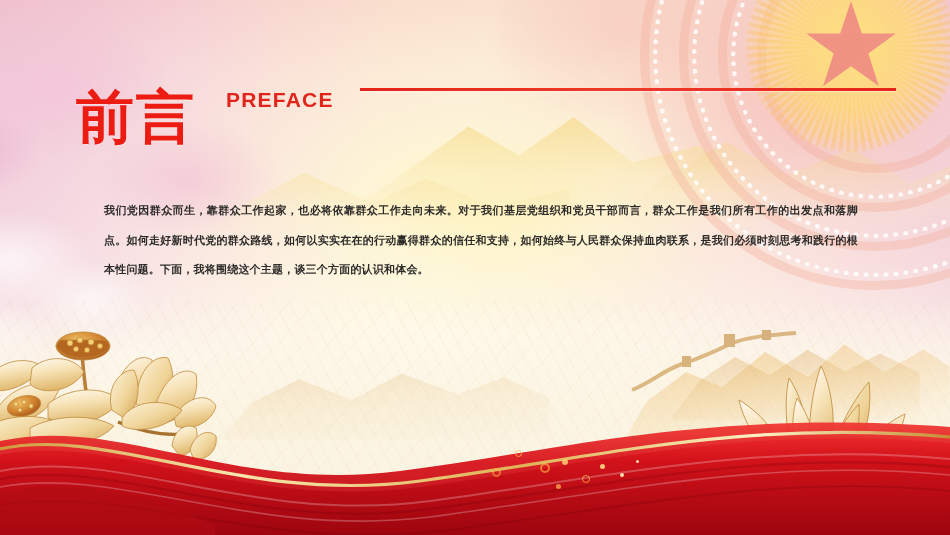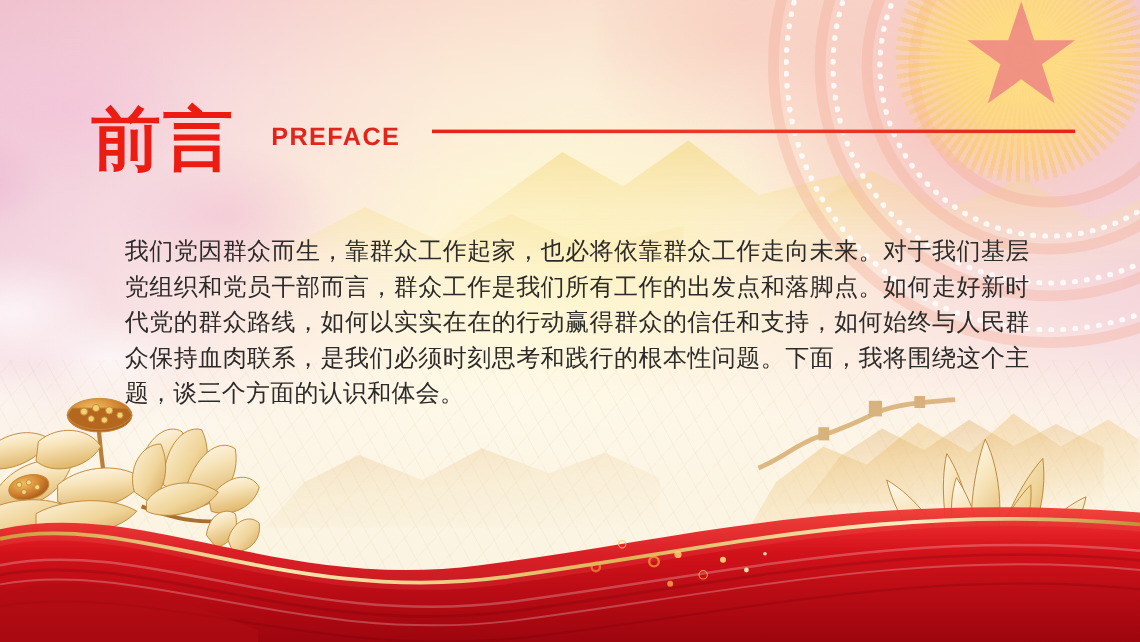--- a/index.html
+++ b/index.html
@@ -212,21 +212,21 @@
   .ribbon { position: absolute; left: 0; right: 0; bottom: 0; height: 160px; }
   .ribbon svg { width: 100%; height: 100%; display: block; }
 
   .bokeh { position: absolute; border-radius: 50%; }
 
   
   .header {
     position: absolute;
     left: 76px; top: 88px;
     display: flex;
-    align-items: center;
+    align-items: flex-start;
     gap: 0;
     width: 820px;
   }
   .title-cn {
     font-family: "Liberation Sans", "DejaVu Sans", sans-serif;
     font-size: 58px;
     font-weight: 700;
     line-height: 1;
     color: #ec1c12;
     letter-spacing: 2px;
@@ -254,26 +254,26 @@
     width: 100%;
     background: linear-gradient(90deg, #e5231a 0%, #ef3a2a 50%, #e5231a 100%);
     box-shadow: 0 1px 1px rgba(255,255,255,0.5);
   }
 
   .body-text {
     position: absolute;
     left: 104px;
     top: 196px;
     width: 754px;
-    font-size: 20px;
+    font-size: 11px;
     line-height: 29.5px;
     color: #2c2b29;
     text-align: justify;
     text-justify: inter-character;
-    font-weight: 400;
+    font-weight: 700;
     letter-spacing: 0.2px;
     font-family: "Liberation Sans", "DejaVu Sans", sans-serif;
   }
   .body-text p { margin: 0; }
 </style>
 </head>
 <body>
 
 <div class="slide">
 

